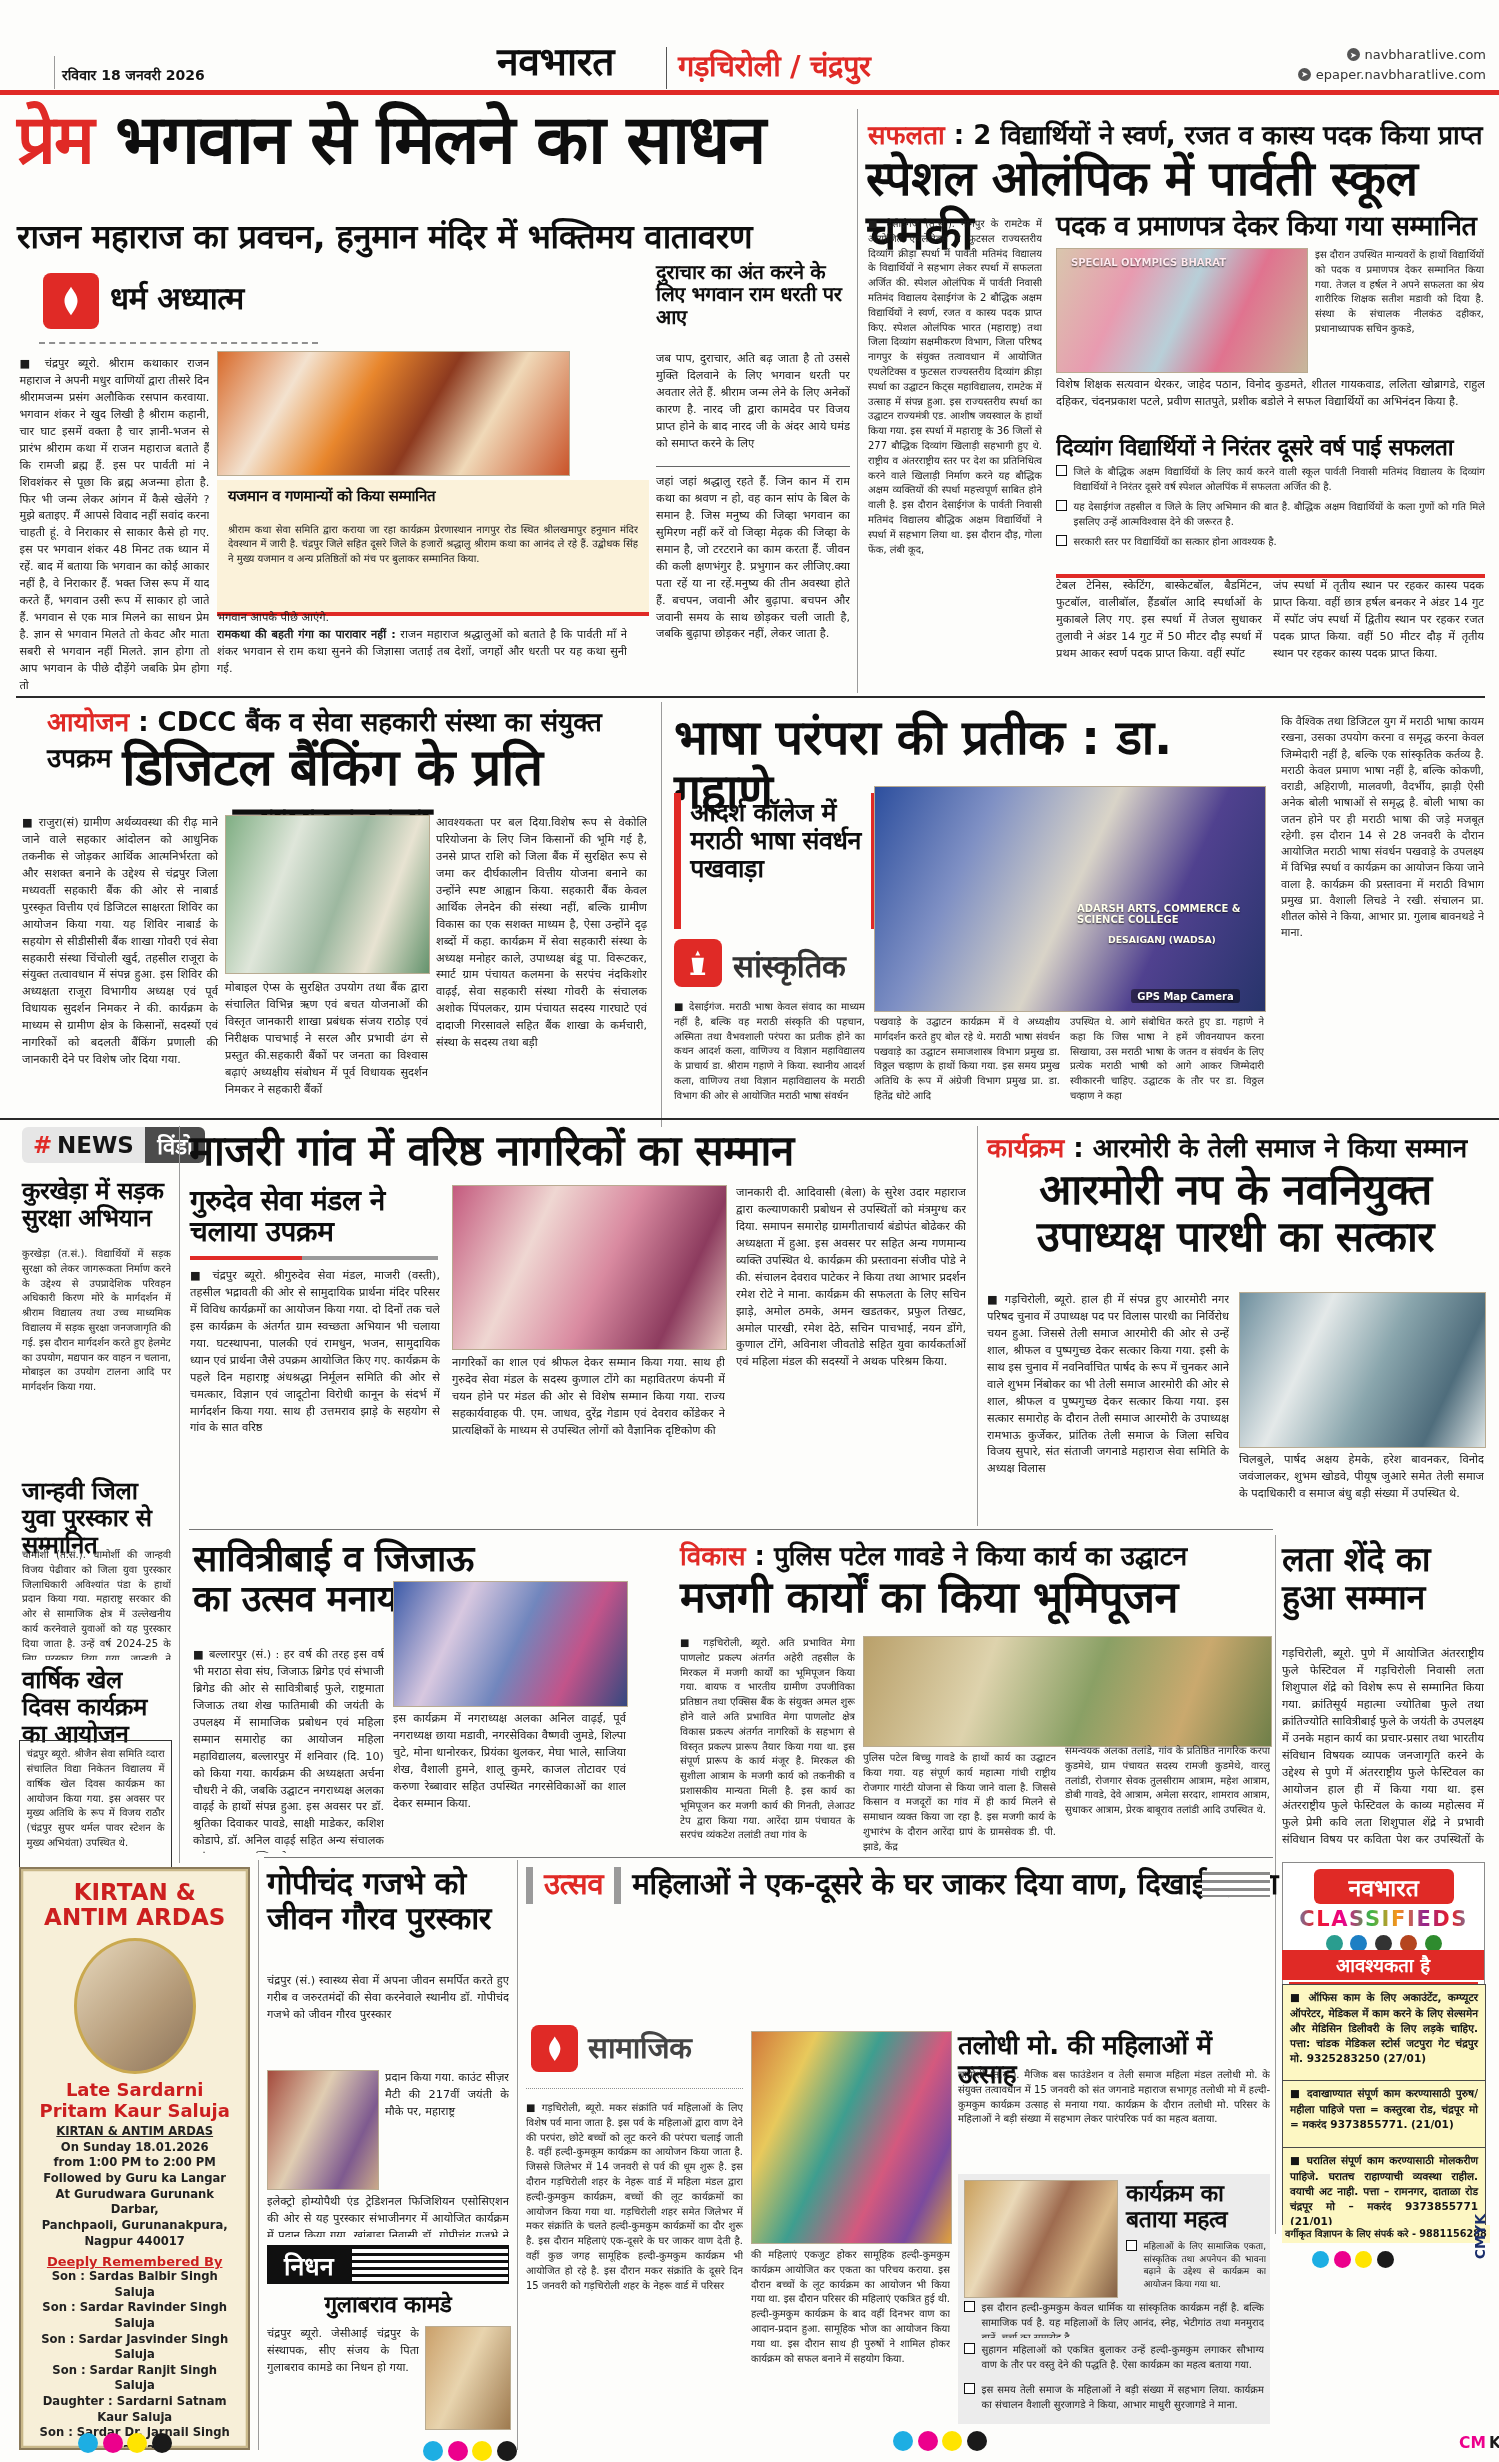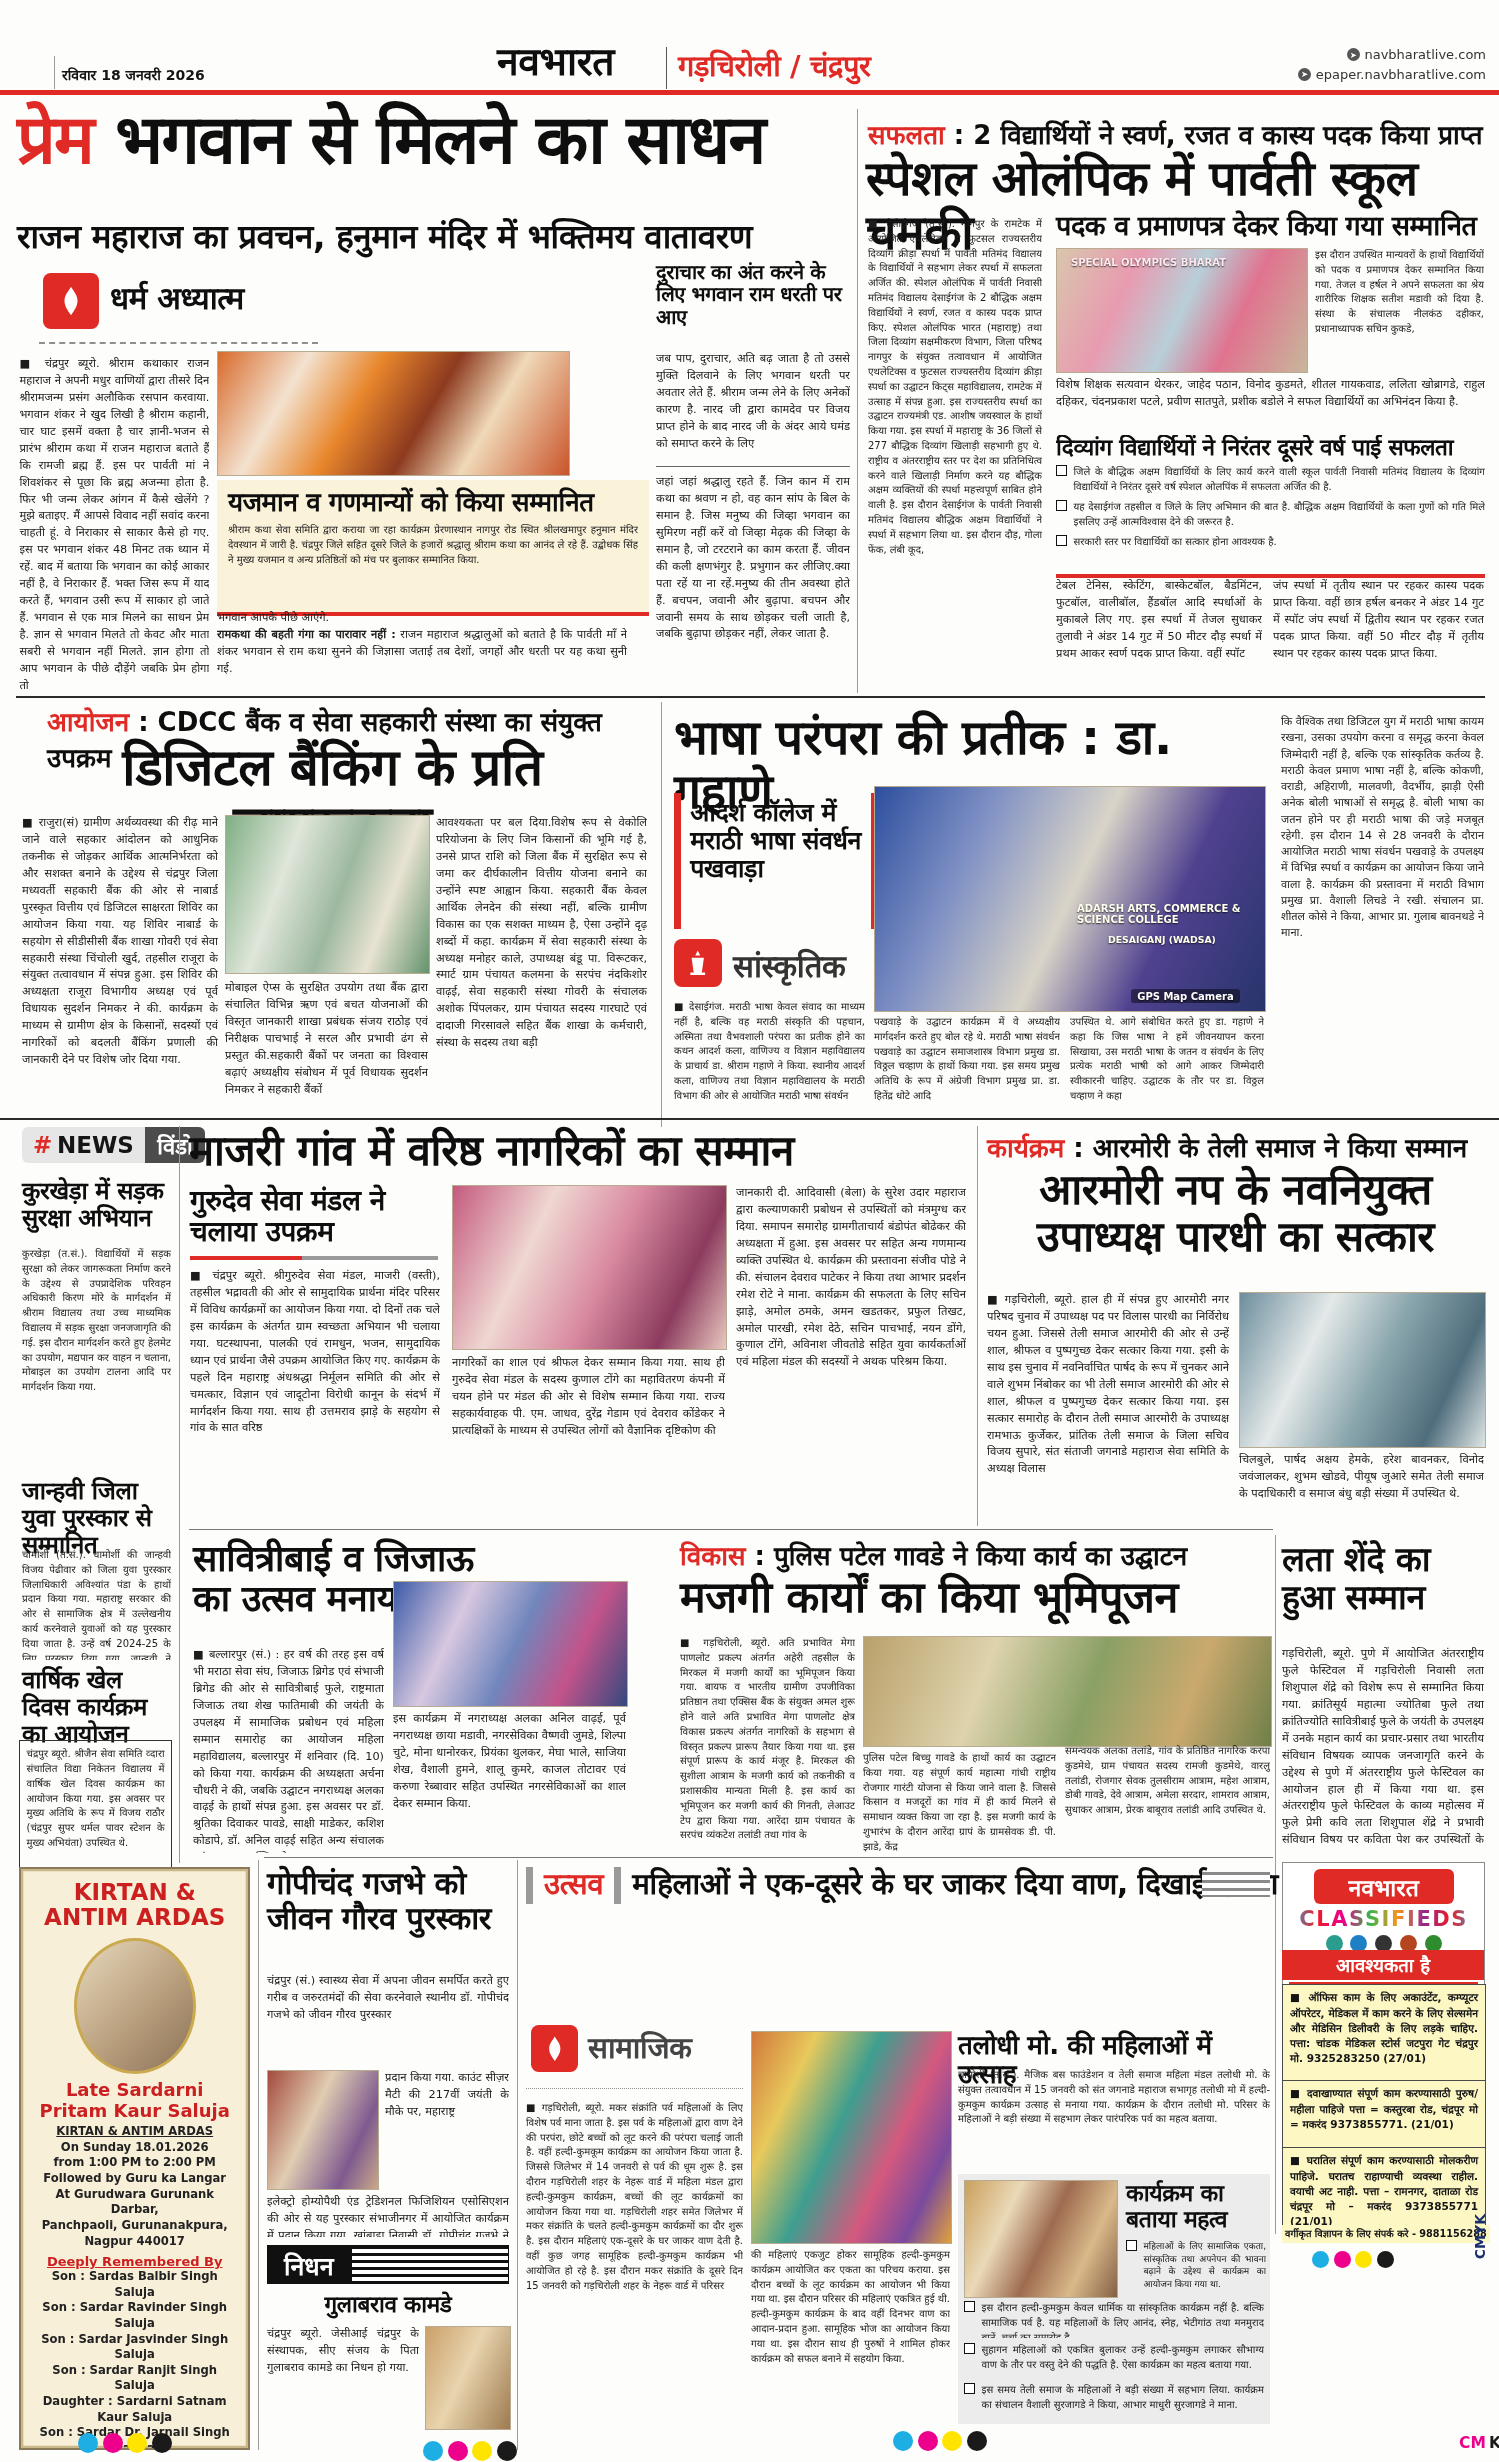--- a/index.html
+++ b/index.html
@@ -97,21 +97,21 @@
       </svg>
   </div>
   <div class="abs hd" style="left:110px;top:281px;width:217px;font-size:31px;">धर्म अध्यात्म</div>
   <div class="dash" style="left:39px;top:342px;width:279px;"></div>
 
   <div class="abs bt" style="left:19.4px;top:356px;width:190px;height:371px;">■ चंद्रपुर ब्यूरो. श्रीराम कथाकार राजन महाराज ने अपनी मधुर वाणियों द्वारा तीसरे दिन श्रीरामजन्म प्रसंग अलौक‍िक रसपान करवाया. भगवान शंकर ने खुद लिखी है श्रीराम कहानी, चार घाट इसमें वक्ता है चार ज्ञानी-भजन से प्रारंभ श्रीराम कथा में राजन महाराज बताते हैं कि रामजी ब्रह्म हैं. इस पर पार्वती मां ने शिवशंकर से पूछा कि ब्रह्म अजन्मा होता है. फिर भी जन्म लेकर आंगन में कैसे खेलेंगे ? मुझे बताइए. मैं आपसे विवाद नहीं सवांद करना चाहती हूं. वे निराकार से साकार कैसे हो गए. इस पर भगवान शंकर 48 मिनट तक ध्यान में रहें. बाद में बताया कि भगवान का कोई आकार नहीं है, वे निराकार हैं. भक्त जिस रूप में याद करते हैं, भगवान उसी रूप में साकार हो जाते हैं. भगवान से एक मात्र मिलने का साधन प्रेम है. ज्ञान से भगवान मिलते तो केवट और माता सबरी से भगवान नहीं मिलते. ज्ञान होगा तो आप भगवान के पीछे दौड़ेंगे जबकि प्रेम होगा तो</div>
 
   <div class="photo ph-lead" style="left:217px;top:351px;width:351px;height:123px;"></div>
 
   <div class="box-beige" style="left:217px;top:480px;width:410px;height:116px;">
-    <div class="hd" style="font-size:26px;margin-bottom:6px;">यजमान व गणमान्यों को किया सम्मानित</div>
+    <div class="hd" style="font-size:15px;margin-bottom:18px;">यजमान व गणमान्यों को किया सम्मानित</div>
     <div class="bts" style="height:70px;">श्रीराम कथा सेवा समिति द्वारा कराया जा रहा कार्यक्रम प्रेरणास्थान नागपुर रोड स्थित श्रीलखमापुर हनुमान मंदिर देवस्थान में जारी है. चंद्रपुर जिले सहित दूसरे जिले के हजारों श्रद्धालु श्रीराम कथा का आनंद ले रहे हैं. उद्बोधक सिंह ने मुख्य यजमान व अन्य प्रतिष्ठितों को मंच पर बुलाकर सम्मानित किया.</div>
   </div>
 
   <div class="abs bt" style="left:217px;top:610px;width:410px;height:116px;"><span>भगवान आपके पीछे आएंगे.</span><br><span style="font-weight:700;">रामकथा की बहती गंगा का पारावार नहीं :</span><span> राजन महाराज श्रद्धालुओं को बताते है कि पार्वती माँ ने शंकर भगवान से राम कथा सुनने की जिज्ञासा जताई तब देशों, जगहों और धरती पर यह कथा सुनी गई.</span></div>
 
   <div class="abs hd" style="left:656px;top:261px;width:194px;font-size:20px;">दुराचार का अंत करने के लिए भगवान राम धरती पर आए</div>
   <div class="abs bt" style="left:656px;top:351px;width:194px;height:110px;">जब पाप, दुराचार, अति बढ़ जाता है तो उससे मुक्ति दिलवाने के लिए भगवान धरती पर अवतार लेते हैं. श्रीराम जन्म लेने के लिए अनेकों कारण है. नारद जी द्वारा कामदेव पर विजय प्राप्त होने के बाद नारद जी के अंदर आये घमंड को समाप्त करने के लिए</div>
   <div class="abs" style="left:656px;top:466px;width:194px;height:0.8px;background:#666;"></div>
   <div class="abs bt" style="left:656px;top:474px;width:194px;height:253px;">जहां जहां श्रद्धालु रहते हैं. जिन कान में राम कथा का श्रवण न हो, वह कान सांप के बिल के समान है. जिस मनुष्य की जिव्हा भगवान का सुमिरण नहीं करें वो जिव्हा मेढ़क की जिव्हा के समान है, जो टरटराने का काम करता हैं. जीवन की कली क्षणभंगुर है. प्रभुगान कर लीजिए.क्या पता रहें या ना रहें.मनुष्य की तीन अवस्था होते हैं. बचपन, जवानी और बुढ़ापा. बचपन और जवानी समय के साथ छोड़कर चली जाती है, जबकि बुढ़ापा छोड़कर नहीं, लेकर जाता है.</div>
 

